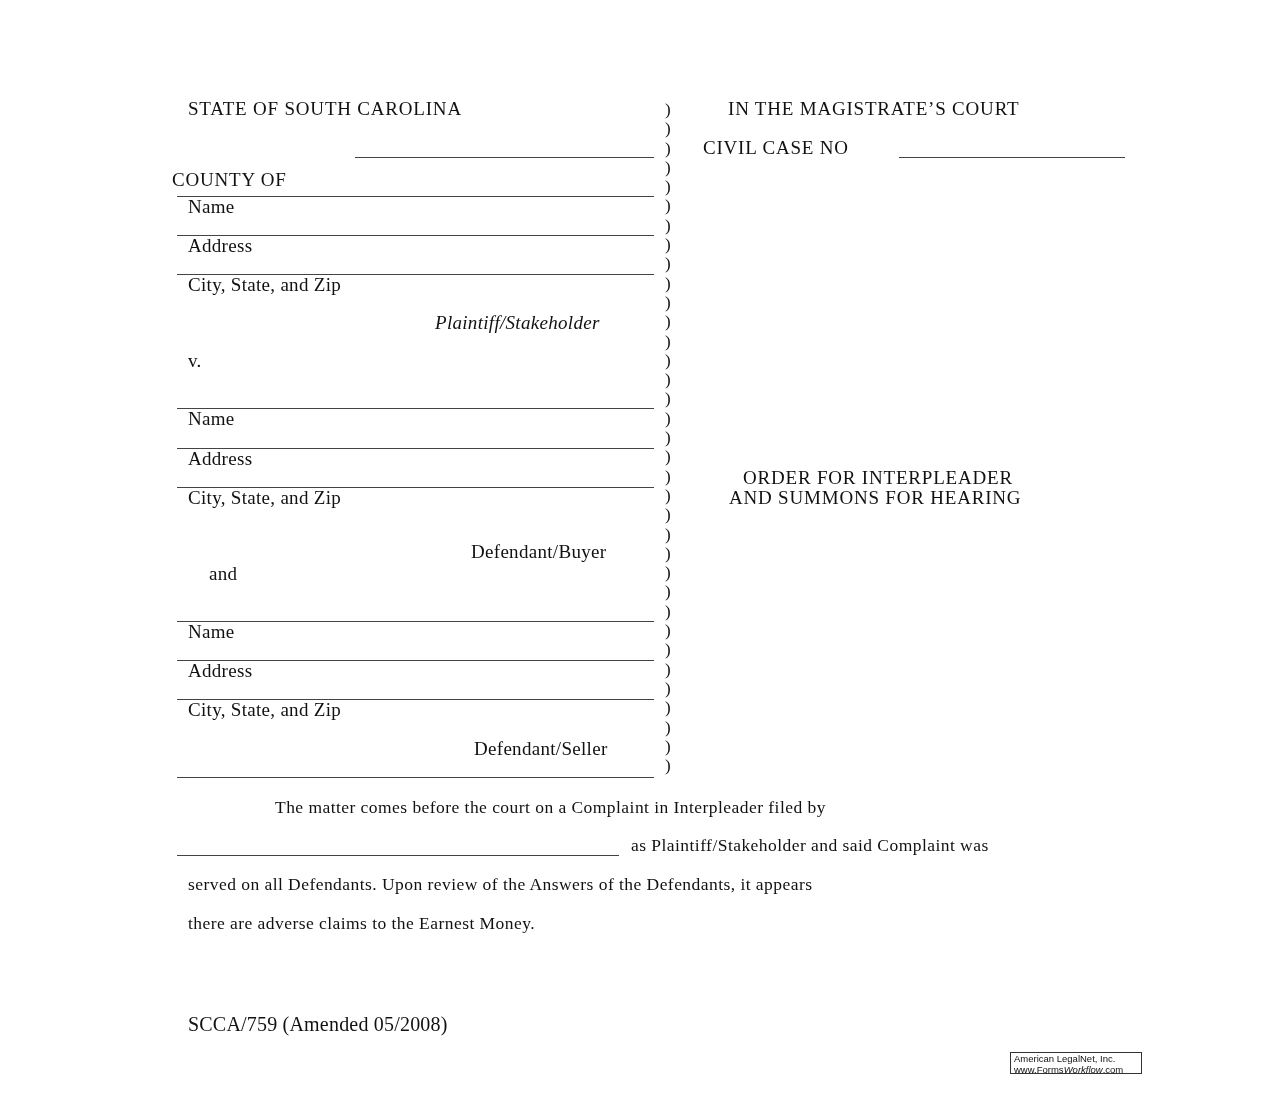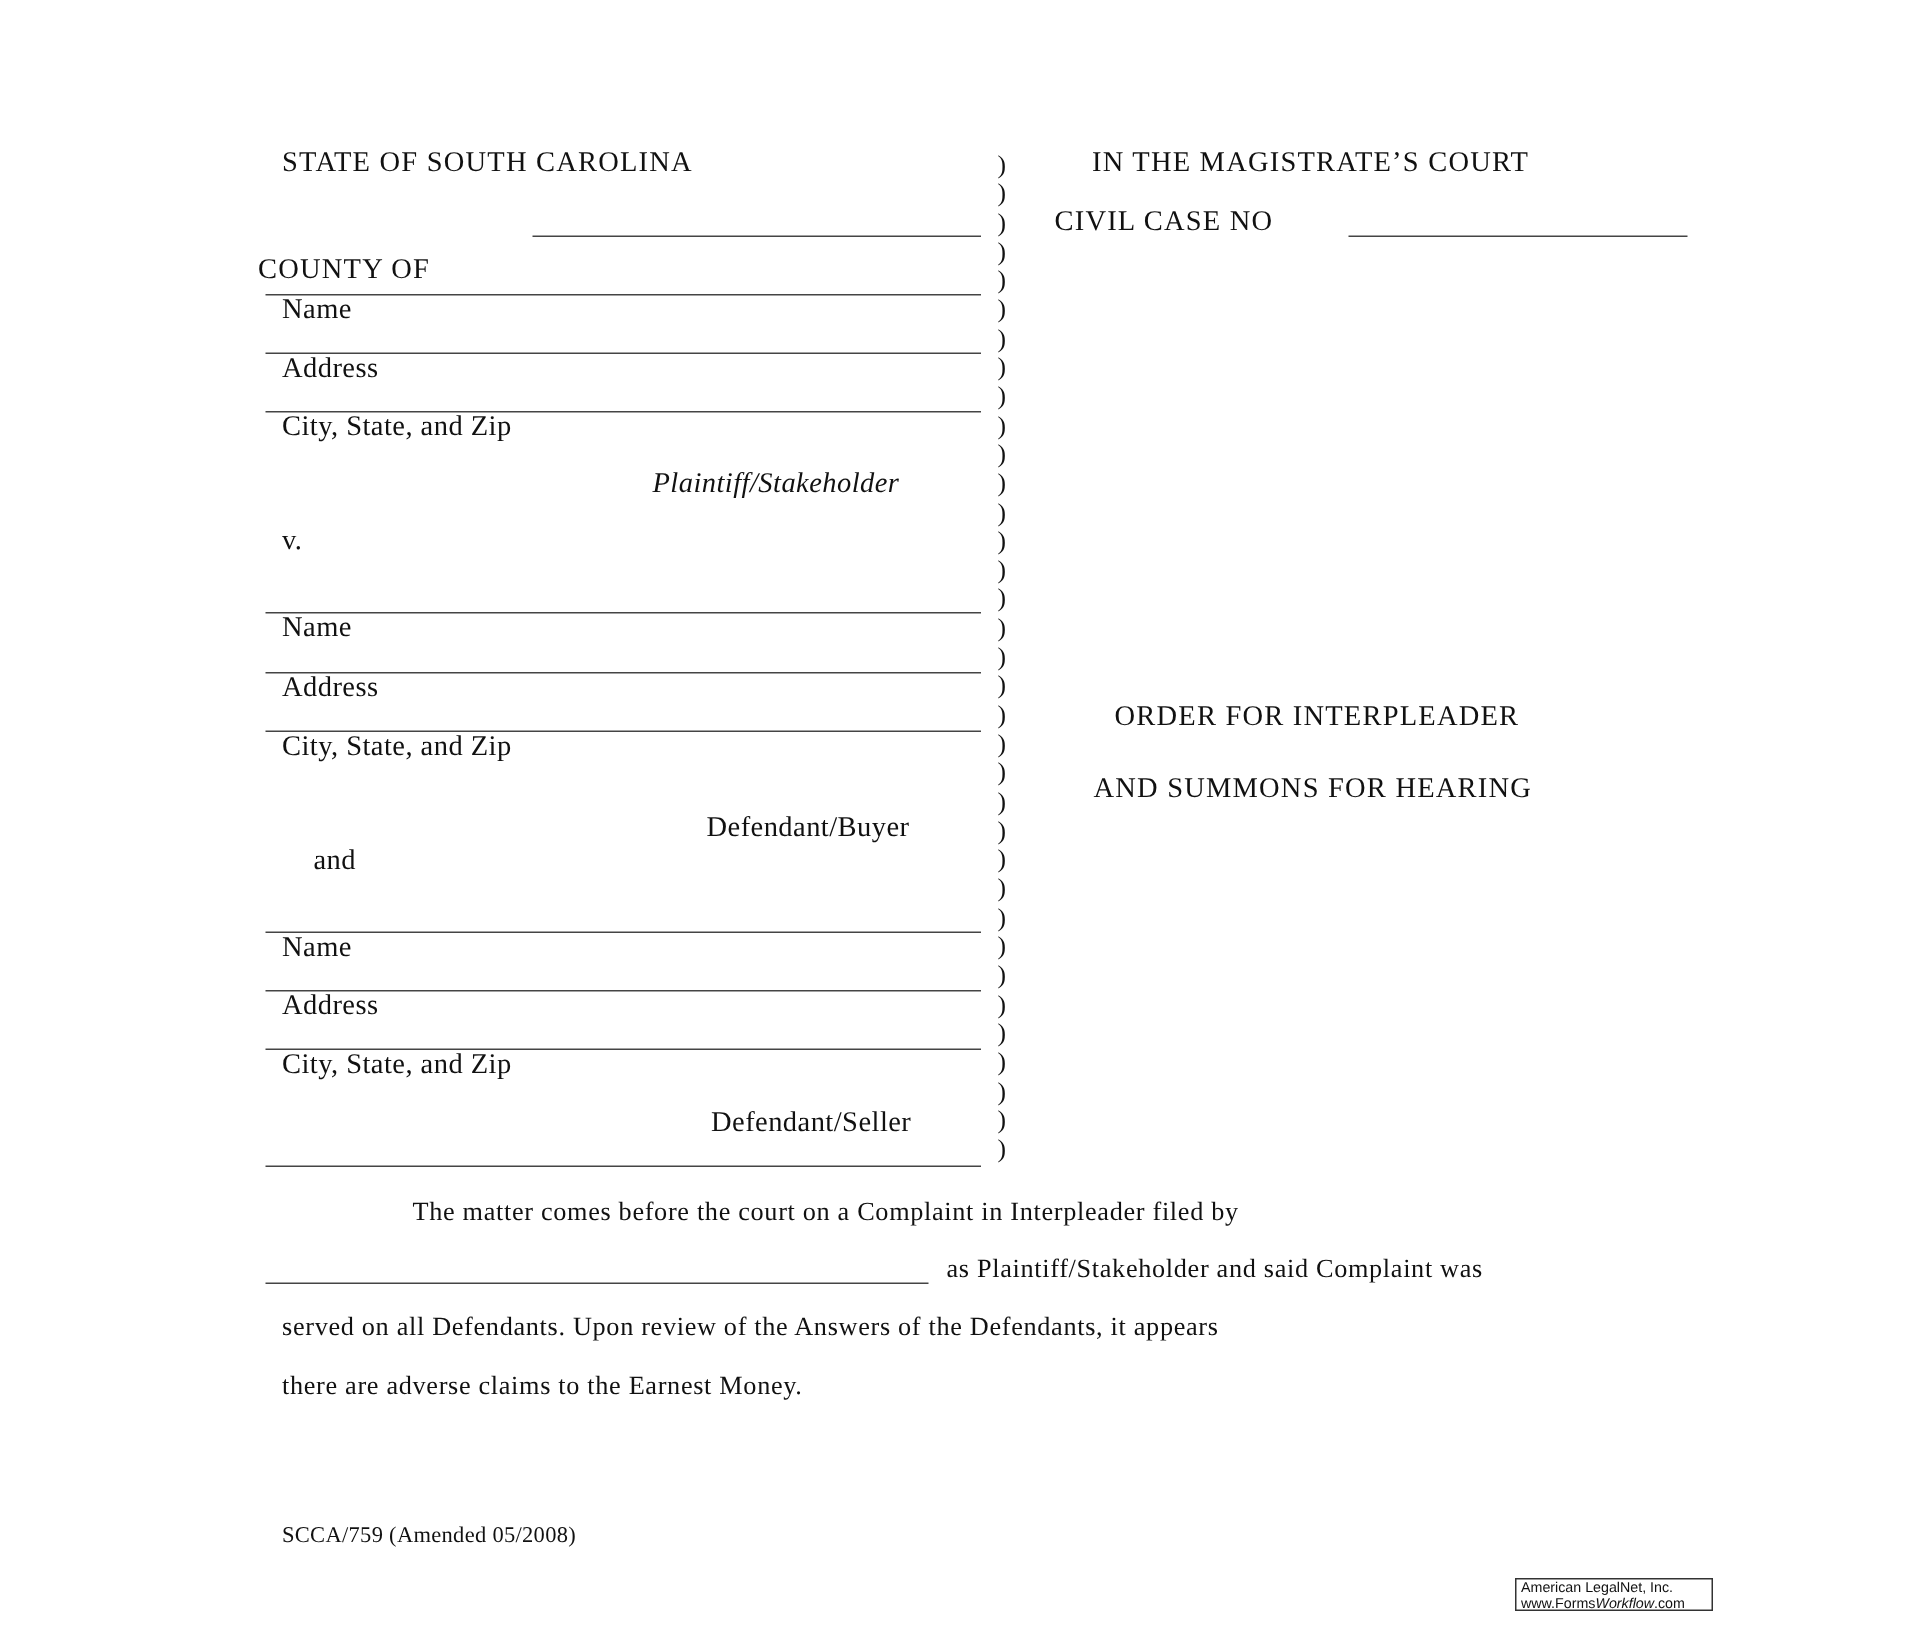--- a/index.html
+++ b/index.html
@@ -87,25 +87,25 @@
     <span>)</span>
     <span>)</span>
   <span>)</span>
     <span>)</span>
     <span>)</span>
     <span>)</span>
     <span>)</span>
 </div>
 
 <div class="t wide" style="left:743px; top:468px;">ORDER FOR INTERPLEADER</div>
-<div class="t wide" style="left:729px; top:516px;">AND SUMMONS FOR HEARING</div>
+<div class="t wide" style="left:729px; top:488px;">AND SUMMONS FOR HEARING</div>
 
 <div class="body-t" style="left:275px; top:797px;">The matter comes before the court on a Complaint in Interpleader filed by</div>
 <div class="line" style="left:177px; top:855px; width:442px;"></div>
 <div class="body-t" style="left:631px; top:835px;">as Plaintiff/Stakeholder and said Complaint was</div>
 <div class="body-t" style="left:188px; top:874px;">served on all Defendants.  Upon review of the Answers of the Defendants, it appears</div>
 <div class="body-t" style="left:188px; top:913px;">there are adverse claims to the Earnest Money.</div>
 
-<div class="t" style="left:188px; top:1014px; font-size:15px; letter-spacing:0.2px;">SCCA/759 (Amended 05/2008)</div>
+<div class="t" style="left:188px; top:1014px; font-size:20px; letter-spacing:0.2px;">SCCA/759 (Amended 05/2008)</div>
 <div class="stamp">
   <div>American LegalNet, Inc.</div>
   <div><span>www.Forms</span><i>Workflow</i><span>.com</span></div>
 </div>
 
 </body></html>

